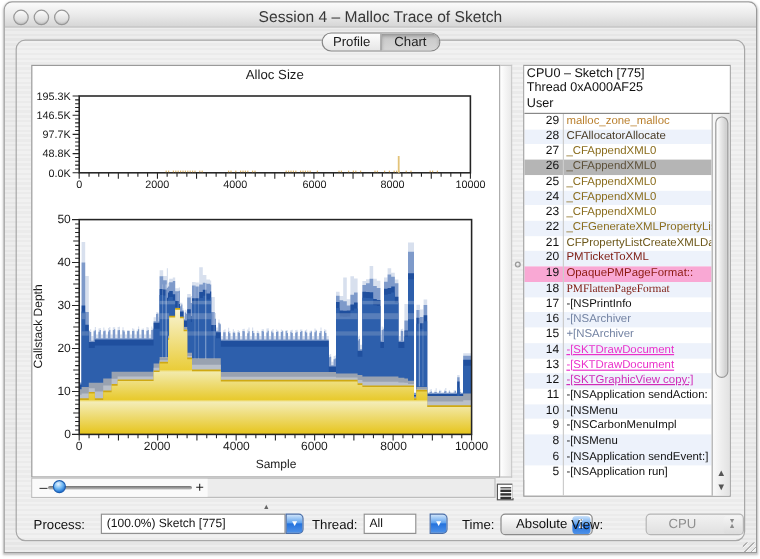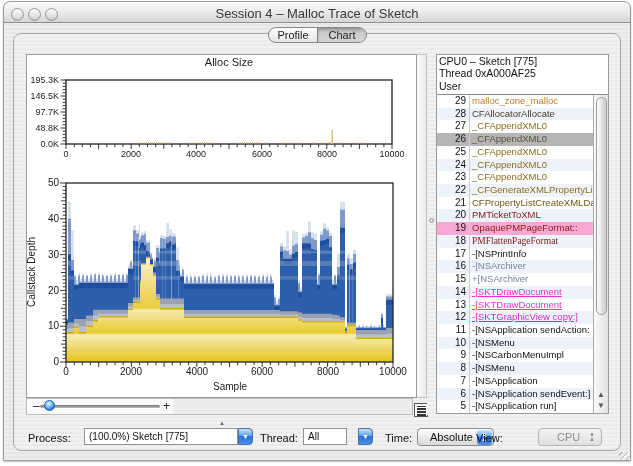--- a/index.html
+++ b/index.html
@@ -259,21 +259,20 @@
         <div class="lr" style="background:#ffffff"><span class="ln">17</span><span class="lt" style="color:#111111;">-[NSPrintInfo</span></div>
         <div class="lr" style="background:#edf2fb"><span class="ln">16</span><span class="lt" style="color:#7282a2;">-[NSArchiver</span></div>
         <div class="lr" style="background:#ffffff"><span class="ln">15</span><span class="lt" style="color:#7282a2;">+[NSArchiver</span></div>
         <div class="lr" style="background:#edf2fb"><span class="ln">14</span><span class="lt" style="color:#ea30ca;text-decoration:underline;">-[SKTDrawDocument</span></div>
         <div class="lr" style="background:#ffffff"><span class="ln">13</span><span class="lt" style="color:#ea30ca;text-decoration:underline;">-[SKTDrawDocument</span></div>
         <div class="lr" style="background:#edf2fb"><span class="ln">12</span><span class="lt" style="color:#d02cb8;text-decoration:underline;">-[SKTGraphicView copy:]</span></div>
         <div class="lr" style="background:#ffffff"><span class="ln">11</span><span class="lt" style="color:#111111;">-[NSApplication sendAction:</span></div>
         <div class="lr" style="background:#edf2fb"><span class="ln">10</span><span class="lt" style="color:#111111;">-[NSMenu</span></div>
         <div class="lr" style="background:#ffffff"><span class="ln">9</span><span class="lt" style="color:#111111;">-[NSCarbonMenuImpl</span></div>
         <div class="lr" style="background:#edf2fb"><span class="ln">8</span><span class="lt" style="color:#111111;">-[NSMenu</span></div>
-        <div class="lr" style="background:#ffffff"><span class="ln">7</span><span class="lt" style="color:#111111;">-[NSApplication</span></div>
         <div class="lr" style="background:#edf2fb"><span class="ln">6</span><span class="lt" style="color:#111111;">-[NSApplication sendEvent:]</span></div>
         <div class="lr" style="background:#ffffff"><span class="ln">5</span><span class="lt" style="color:#111111;">-[NSApplication run]</span></div>
       </div>
     <div id="lsep"></div>
     <div id="lscroll">
       <div id="lthumb"></div>
       <div class="arr" style="bottom:14px">▲</div>
       <div class="arr" style="bottom:3px">▼</div>
     </div>
   </div>
@@ -281,18 +280,18 @@
   <div id="controls">
     <span class="lbl" style="left:28px">Process:</span>
     <div class="combo" style="left:84px;width:154px;">(100.0%) Sketch [775]</div>
     <div class="cbtn" style="left:238px;">▼</div>
     <span class="lbl" style="left:260px">Thread:</span>
     <div class="combo" style="left:303px;width:44px;">All</div>
     <div class="cbtn" style="left:358px;">▼</div>
     <span class="lbl" style="left:385px">Time:</span>
     <div class="pop" style="left:417px;width:77px;">Absolute<div class="poparr"></div></div>
     <span class="lbl" style="left:476px">View:</span>
-    <div class="pop" style="left:538px;width:64px;background:linear-gradient(180deg,#f2f2f2,#e0e0e0);border-color:#b5b5b5;color:#8f8f8f;padding-left:18px;">CPU
+    <div class="pop" style="left:538px;width:82px;background:linear-gradient(180deg,#f2f2f2,#e0e0e0);border-color:#b5b5b5;color:#8f8f8f;padding-left:18px;">CPU
       <div class="poparr" style="background:linear-gradient(180deg,#f5f5f5,#dcdcdc);color:#8a8a8a;"></div>
     </div>
   </div>
   <div id="grip"></div>
 </div>
 
 </body></html>

